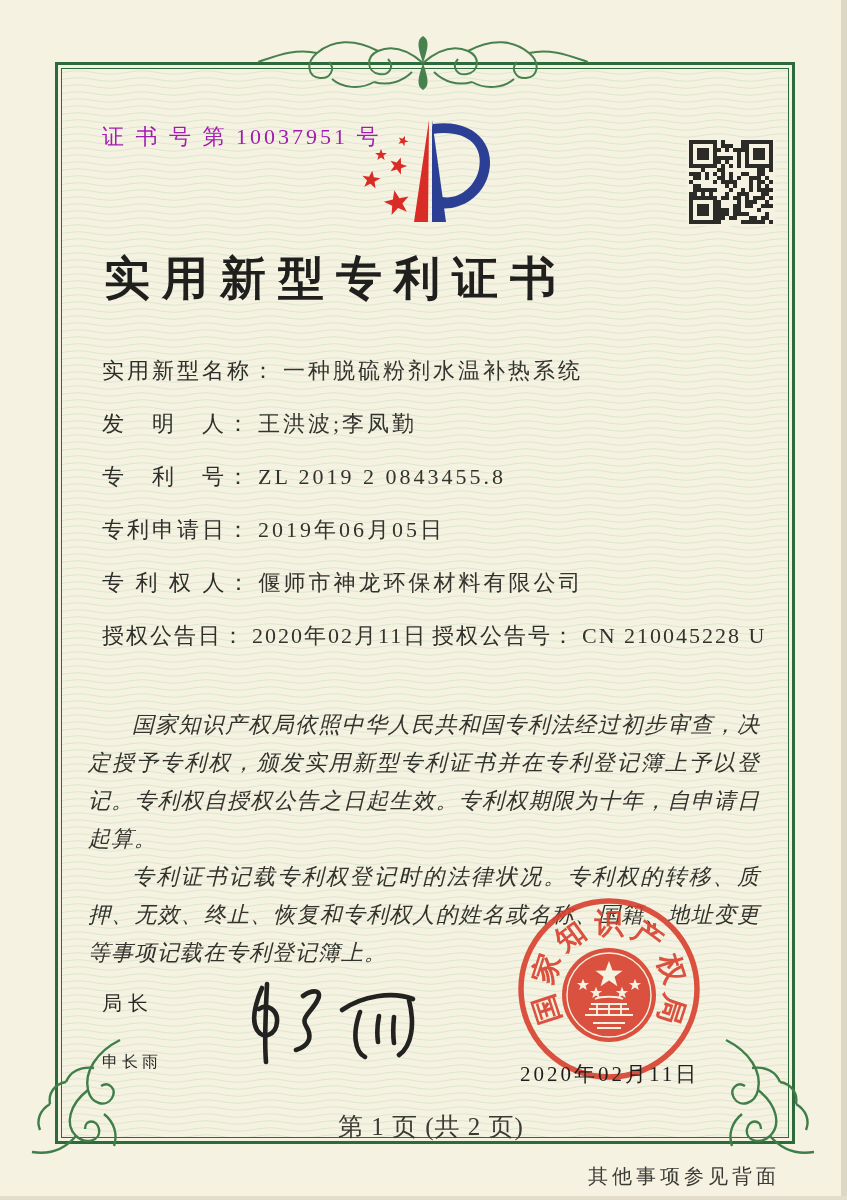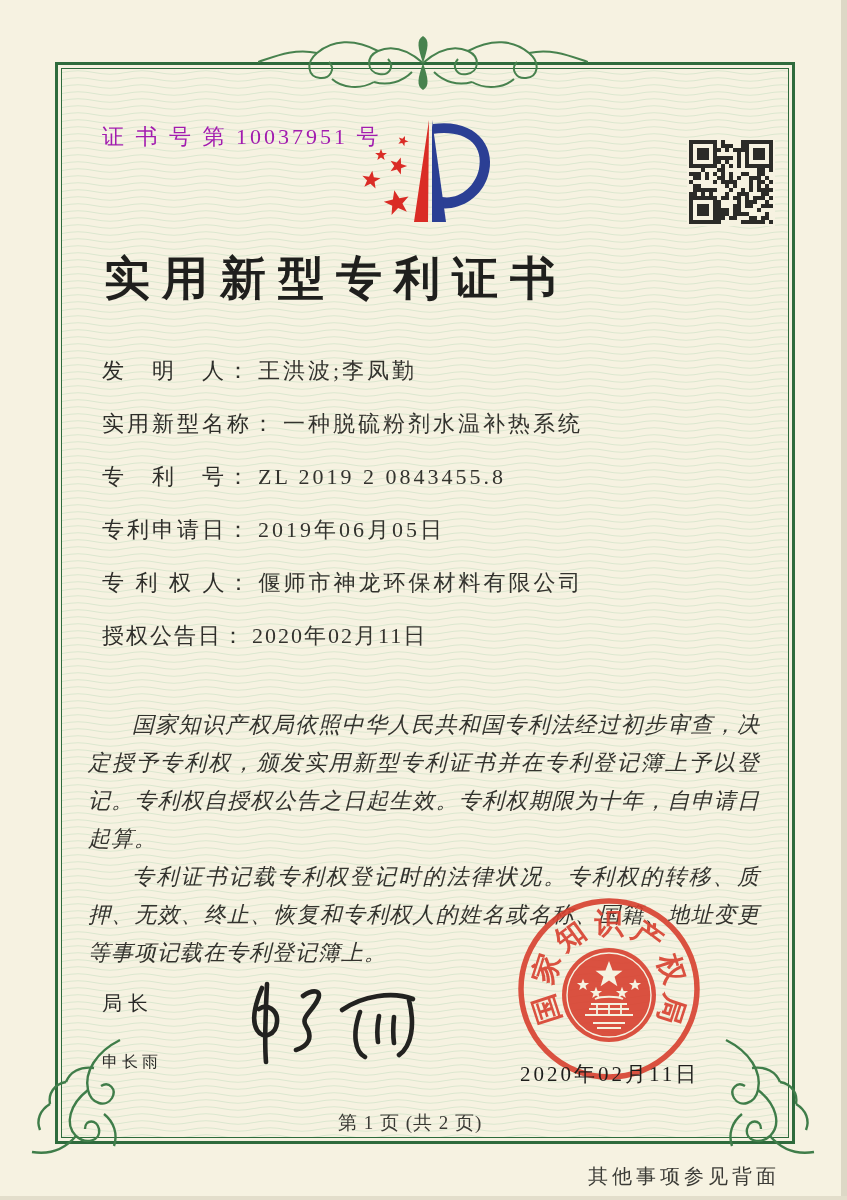--- a/index.html
+++ b/index.html
@@ -44,21 +44,21 @@
     font-size:22px;line-height:38px;font-style:italic;color:#33332e;
     letter-spacing:1px;text-align:justify;
   }
   .paras p{margin:0;text-indent:2em;}
   
   .signer-title{position:absolute;left:102px;top:990px;font-size:20px;letter-spacing:6px;}
   .signer-name{position:absolute;left:102px;top:1028px;font-size:16px;letter-spacing:4px;margin-top:24px;}
   .signature{position:absolute;left:0;top:0;}
   .seal{position:absolute;left:513px;top:893px;}
   .seal-date{position:absolute;left:520px;top:1060px;font-size:21px;letter-spacing:3px;color:#1e1e1c;}
-  .page-info{position:absolute;left:338px;top:1110px;font-size:19px;letter-spacing:1px;color:#3a3a35;}
+  .page-info{position:absolute;left:338px;top:1110px;font-size:25px;letter-spacing:1px;color:#3a3a35;}
   .back-note{position:absolute;left:0;width:780px;top:1163px;text-align:right;
              font-size:20px;letter-spacing:4px;color:#3a3a35;}
   .edge-shadow{position:absolute;right:0;top:0;width:6px;height:1200px;background:#ddd8c6;}
   .edge-shadow-b{position:absolute;left:0;bottom:0;width:847px;height:4px;background:#e3decb;}
 </style>
 </head>
 <body>
 
 <div class="frame">
   <div class="frame-inner"></div>
@@ -571,36 +571,37 @@
     <i class="d"></i>
     <i class="d"></i>
     <i></i>
     <i class="d"></i>
   </div>
 
 <div class="title">实用新型专利证书</div>
 
 <div class="fields">
   <div class="frow">
+    <span class="flabel">实用新型名称：</span><span class="fvalue">一种脱硫粉剂水温补热系统</span>
+  </div>
+  <div class="frow">
     <span class="flabel">发　明　人：</span><span class="fvalue">王洪波;李凤勤</span>
-  </div>
-  <div class="frow">
-    <span class="flabel">实用新型名称：</span><span class="fvalue">一种脱硫粉剂水温补热系统</span>
   </div>
   <div class="frow">
     <span class="flabel">专　利　号：</span><span class="fvalue">ZL 2019 2 0843455.8</span>
   </div>
   <div class="frow">
     <span class="flabel">专利申请日：</span><span class="fvalue">2019年06月05日</span>
   </div>
   <div class="frow">
     <span class="flabel">专 利 权 人：</span><span class="fvalue">偃师市神龙环保材料有限公司</span>
   </div>
   <div class="grant-row">
     <span><span class="flabel">授权公告日：</span><span class="fvalue">2020年02月11日</span></span>
+    <span class="grant-no"><span class="flabel">授权公告号：</span><span class="fvalue">CN 210045228 U</span></span>
   </div>
 </div>
 
 <div class="paras">
   <p>国家知识产权局依照中华人民共和国专利法经过初步审查，决定授予专利权，颁发实用新型专利证书并在专利登记簿上予以登记。专利权自授权公告之日起生效。专利权期限为十年，自申请日起算。</p>
   <p>专利证书记载专利权登记时的法律状况。专利权的转移、质押、无效、终止、恢复和专利权人的姓名或名称、国籍、地址变更等事项记载在专利登记簿上。</p>
 </div>
 
 <div class="signer-title">局长</div>
 <div class="signer-name">申长雨</div>

